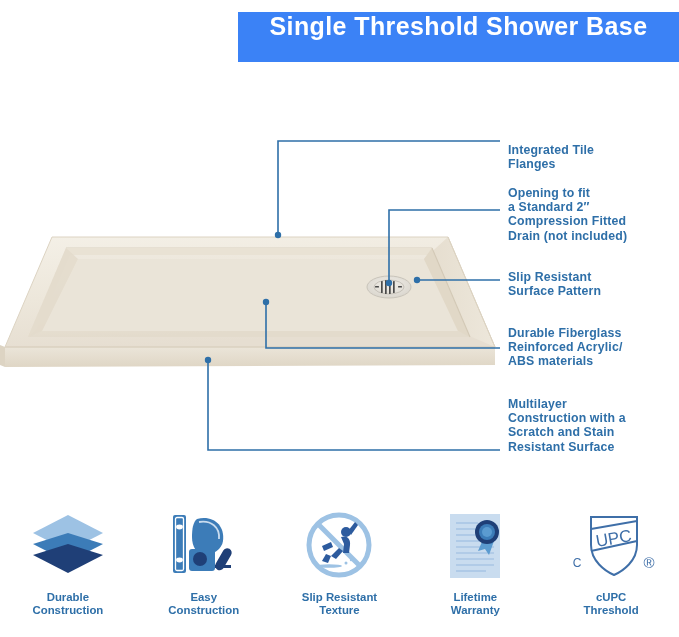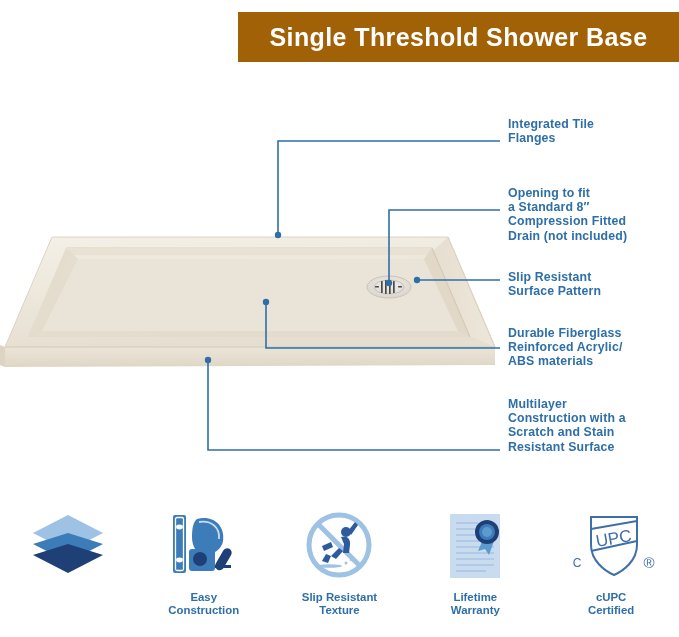--- a/index.html
+++ b/index.html
@@ -6,21 +6,21 @@
   body{
     width:679px;height:637px;overflow:hidden;background:#ffffff;
     font-family:"Liberation Sans", sans-serif;
     -webkit-font-smoothing:antialiased;
   }
   #page{position:relative;width:679px;height:637px;background:#fff;}
 
   
   #title-banner{
     position:absolute;left:238px;top:12px;width:441px;height:50px;
-    background:#a16207;display:flex;align-items:center;justify-content:center;
+    background:#3b82f6;display:flex;justify-content:center;
   }
   #title-banner .t{
     color:#ffffff;font-size:25px;font-weight:bold;letter-spacing:.4px;
     white-space:nowrap;
   }
 
   
   .callout{
     position:absolute;color:#2E6FA8;font-size:12.3px;font-weight:bold;
     line-height:14.2px;letter-spacing:.15px;white-space:pre-line;
@@ -134,25 +134,25 @@
     </g>
     <g fill="#2E6FA8">
       <circle cx="278" cy="235" r="3.2"></circle>
       <circle cx="389" cy="283" r="3.2"></circle>
       <circle cx="417" cy="280" r="3.2"></circle>
       <circle cx="266" cy="302" r="3.2"></circle>
       <circle cx="208" cy="360" r="3.2"></circle>
     </g>
   </svg>
 
-  <div class="callout" style="left:508px;top:117px;">Integrated Tile
+  <div class="callout" style="left:508px;top:143px;">Integrated Tile
 Flanges</div>
 
   <div class="callout" style="left:508px;top:186px;">Opening to fit
-a Standard 8″
+a Standard 2″
 Compression Fitted
 Drain (not included)</div>
 
   <div class="callout" style="left:508px;top:270px;">Slip Resistant
 Surface Pattern</div>
 
   <div class="callout" style="left:508px;top:326px;">Durable Fiberglass
 Reinforced Acrylic/
 ABS materials</div>
 
@@ -165,20 +165,22 @@
 
     <div class="feature">
       <div class="ico">
         <svg width="78" height="70" viewBox="0 0 78 70">
           <polygon points="39,4 74,22 39,40 4,22" fill="#9DC2E4"></polygon>
           <polygon points="39,22 74,33 39,51 4,33" fill="#3C7CB8"></polygon>
           <polygon points="39,33 74,44 39,62 4,44" fill="#1F3F77"></polygon>
           <polygon points="4,33 39,51 74,33 74,38 39,56 4,38" fill="#FFFFFF" opacity=".0"></polygon>
         </svg>
       </div>
+      <div class="cap">Durable
+Construction</div>
     </div>
 
     <div class="feature">
       <div class="ico">
         <svg width="78" height="70" viewBox="0 0 78 70">
 
           <rect x="8" y="4" width="13" height="58" rx="2" fill="#3C7CB8"></rect>
           <rect x="10.5" y="6.5" width="8" height="53" rx="1.5" fill="none" stroke="#FFFFFF" stroke-width="1.3"></rect>
           <ellipse cx="14.5" cy="16" rx="3.4" ry="2.4" fill="#FFFFFF"></ellipse>
           <ellipse cx="14.5" cy="49" rx="3.4" ry="2.4" fill="#FFFFFF"></ellipse>
@@ -252,17 +254,17 @@
         <svg width="92" height="70" viewBox="0 0 92 70">
           <path d="M26,6 L72,6 L72,34 C72,50 58,60 49,64 C40,60 26,50 26,34 Z" fill="#FFFFFF" stroke="#3F6FA8" stroke-width="2"></path>
           <line x1="26" y1="18" x2="72" y2="10" stroke="#3F6FA8" stroke-width="1.8"></line>
           <line x1="26" y1="40" x2="72" y2="30" stroke="#3F6FA8" stroke-width="1.8"></line>
           <text x="49" y="33" text-anchor="middle" font-family="'Liberation Sans', sans-serif" font-size="17" fill="#3F6FA8" transform="rotate(-10 49 29)">UPC</text>
           <text x="12" y="56" text-anchor="middle" font-family="'Liberation Sans', sans-serif" font-size="12" fill="#3F6FA8">C</text>
           <text x="84" y="57" text-anchor="middle" font-family="'Liberation Sans', sans-serif" font-size="15" fill="#3F6FA8">®</text>
         </svg>
       </div>
       <div class="cap">cUPC
-Certified</div>
+Threshold</div>
     </div>
 
   </div>
 </div>
 
 </body></html>

